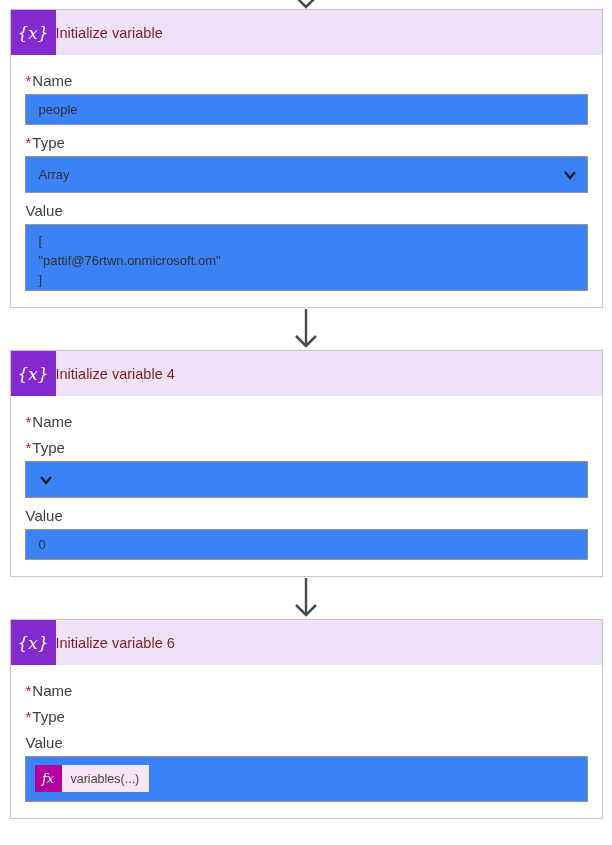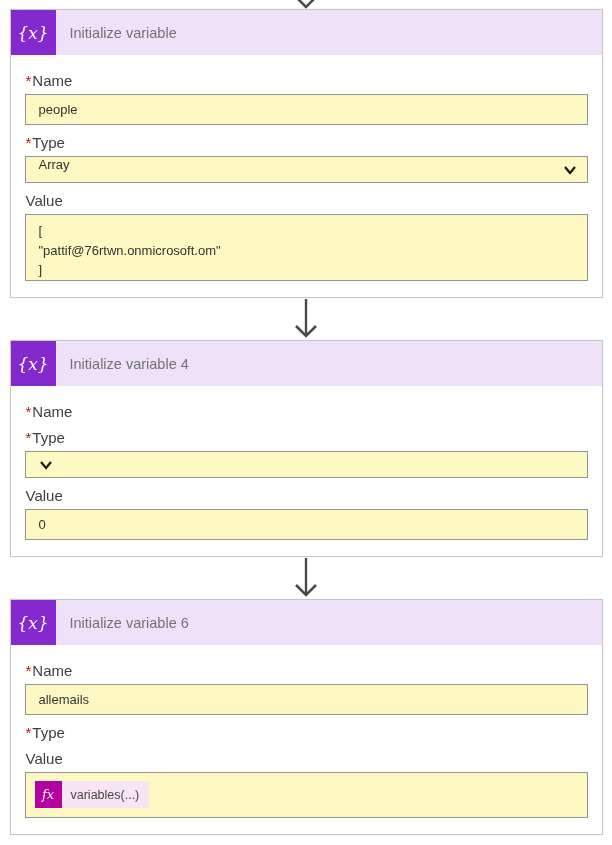--- a/index.html
+++ b/index.html
@@ -35,49 +35,48 @@
     display: flex; align-items: center; justify-content: center;
     font-family: "DejaVu Serif", serif;
     font-style: italic;
     font-size: 17px;
     flex: 0 0 auto;
   }
   .header-band {
     flex: 1;
     background: var(--header-band, #efe2f8);
     display: flex; align-items: center;
-    padding-left: 14px;
     font-size: 14.5px;
-    color: #737373;
+    color: #7f1d1d;
   }
   .card-body { padding: 8px 14px 16px 14px; }
 
   .field-label {
     font-size: 15px;
     color: #403f3e;
     margin: 9px 0 5px 1px;
   }
   .asterisk { color: var(--required-red, #c50f1f); margin-right: 1px; }
 
   .text-input, .select-box, .textarea-box, .expression-box {
     width: 100%;
     border: 1px solid #979593;
-    background: #fef9c3;
+    background: #3b82f6;
     font-size: 13px;
     color: #333333;
   }
   .text-input {
     height: 31px;
     line-height: 29px;
     padding: 0 13px;
     white-space: nowrap; overflow: hidden;
   }
   .select-box {
-    height: 27px;
-    display: flex; 
+    height: 37px;
+    display: flex; align-items: center;
     padding: 0 10px 0 13px;
     cursor: pointer;
   }
   .select-value { flex: 1; }
   .chevron-wrap { flex: 0 0 auto; display: flex; align-items: center; }
   .textarea-box {
     height: 67px;
     padding: 6px 13px;
     line-height: 1.5;
     white-space: pre-line;
@@ -203,21 +202,20 @@
         <span>{x}</span>
       </div>
       <div class="header-band">
         <span>Initialize variable 6</span>
       </div>
     </div>
     <div class="card-body">
       <div class="field-label">
         <span class="asterisk">*</span><span>Name</span>
       </div>
-      <div class="text-input">allemails</div>
 
       <div class="field-label">
         <span class="asterisk">*</span><span>Type</span>
       </div>
 
       <div class="field-label">
         <span>Value</span>
       </div>
       <div class="expression-box">
         <span class="expr-token">

